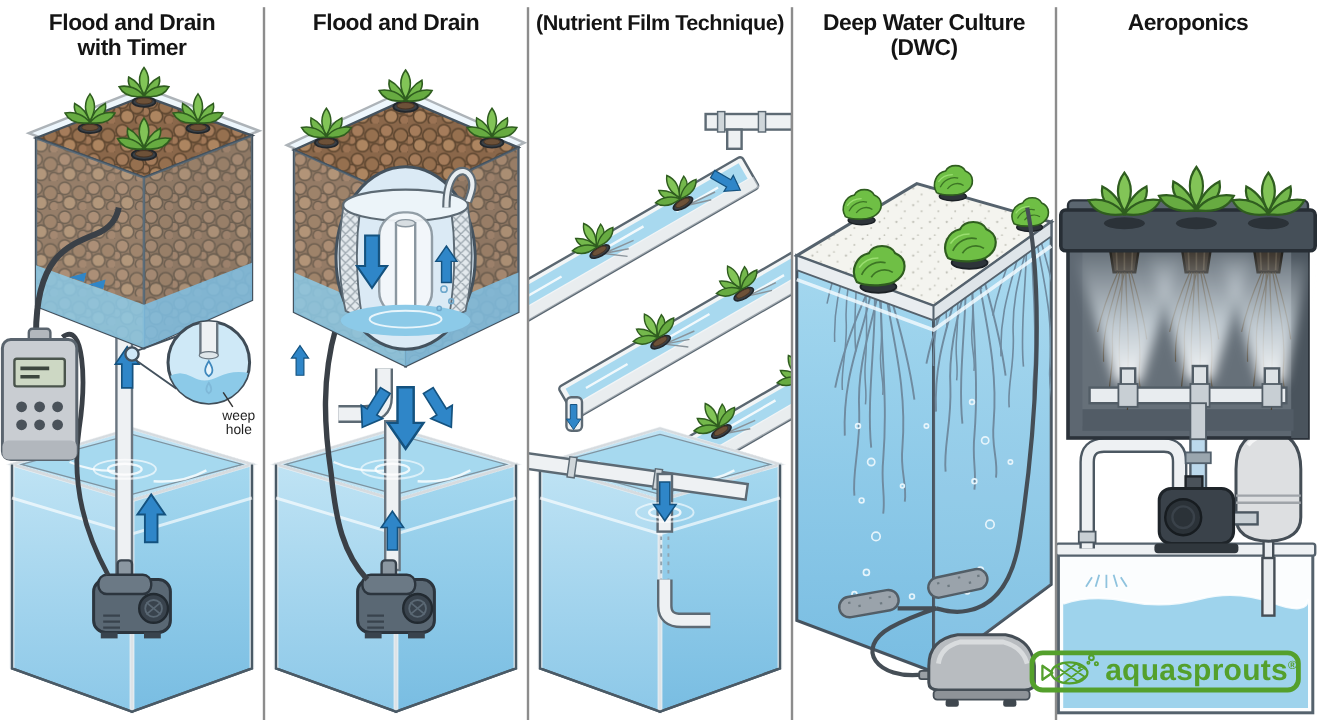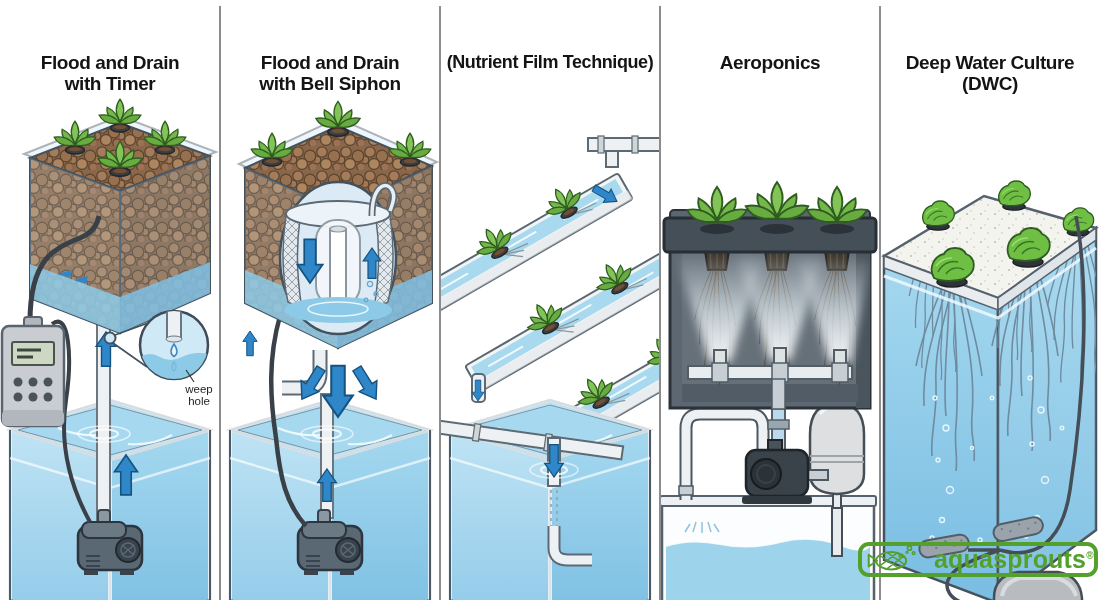--- a/index.html
+++ b/index.html
@@ -1,29 +1,29 @@
 <!DOCTYPE html>
 <html><head>
 <meta charset="utf-8">
 <style>
   html,body{margin:0;padding:0;background:#ffffff;}
   .stage{position:relative;width:1100px;height:600px;background:#ffffff;overflow:hidden;
          font-family:"Liberation Sans", sans-serif;}
   .panels{display:flex;height:100%;}
-  .panel{position:relative;width:220px;height:428px;flex:0 0 220px;margin-top:43px;}
+  .panel{position:relative;width:220px;height:428px;flex:0 0 220px;}
   .panel-title{position:absolute;top:9px;left:0;width:100%;text-align:center;
                font-weight:bold;color:#141414;font-size:19px;line-height:21px;letter-spacing:-0.4px;}
   .panel-title span{display:block;}
   .panel:nth-child(3) .t2{font-size:18px;}
   .divider{position:absolute;top:6px;bottom:0;width:2px;background:#8c8c8c;}
   .illus{position:absolute;left:0;top:55px;width:220px;height:545px;display:block;}
   svg text{font-family:"Liberation Sans", sans-serif;}
   .logo{position:absolute;left:858px;top:542px;width:206px;height:27px;
         border:4px solid #54a02c;border-radius:11px;display:flex;align-items:center;
-        padding:0 22px 0 4px;gap:16px;background:transparent;}
+        padding:0 8px 0 4px;gap:3px;background:transparent;}
   .logo-fish{width:52px;height:30px;flex:0 0 auto;margin-top:-2px;}
   .logo-text{font-weight:bold;color:#54a02c;font-size:25px;letter-spacing:0.2px;line-height:1;white-space:nowrap;}
   .logo-text sup{font-size:10px;font-weight:bold;}
 </style>
 </head>
 <body>
 
 <div class="stage">
 
   <svg width="0" height="0" style="position:absolute" aria-hidden="true">
@@ -205,21 +205,20 @@
           <path d="M186,272 L194,284" stroke="#333333" stroke-width="1.2"></path>
           <text x="199" y="295" font-size="11.5" fill="#1f1f1f" text-anchor="middle">weep</text>
           <text x="199" y="307" font-size="11.5" fill="#1f1f1f" text-anchor="middle">hole</text>
         </g>
       </svg>
     </div>
 
     <div class="panel">
       <div class="panel-title">
         <span class="t1">Flood and Drain</span>
-        <span class="t2">with Bell Siphon</span>
       </div>
       <svg class="illus" viewBox="0 0 220 545">
         <g>
           <use href="#sym-tank" x="10" y="300"></use>
         </g>
         <rect x="101" y="296" width="12" height="124" fill="#eef1f3" stroke="#6a7680" stroke-width="2"></rect>
         <ellipse cx="107" cy="336" rx="14" ry="4.5" fill="none" stroke="#ffffff" stroke-width="2" opacity="0.8"></ellipse>
         <ellipse cx="107" cy="336" rx="26" ry="8" fill="none" stroke="#ffffff" stroke-width="1.6" opacity="0.6"></ellipse>
         <use href="#sym-arrow" transform="translate(107,388) scale(0.85)"></use>
         <g transform="translate(78,424)">
@@ -341,109 +340,20 @@
           <rect x="40" y="-2" width="6" height="17" fill="#cfd6da" stroke="#5d6a74" stroke-width="1.2"></rect>
           <rect x="112" y="-2" width="6" height="17" fill="#cfd6da" stroke="#5d6a74" stroke-width="1.2"></rect>
         </g>
         <rect x="108" y="340" width="12" height="48" fill="#eef1f3" stroke="#5d6a74" stroke-width="2"></rect>
         <path d="M111,392 L111,428 M117,392 L117,428" stroke="#8fa3b0" stroke-width="1.6" stroke-dasharray="3,4"></path>
         <path d="M114,428 L114,450 Q114,462 128,462 L152,462" fill="none" stroke="#5d6a74" stroke-width="13"></path>
         <path d="M114,428 L114,450 Q114,462 128,462 L152,462" fill="none" stroke="#eef1f3" stroke-width="9"></path>
         <ellipse cx="114" cy="372" rx="13" ry="4.5" fill="none" stroke="#ffffff" stroke-width="2" opacity="0.8"></ellipse>
         <ellipse cx="114" cy="372" rx="24" ry="8" fill="none" stroke="#ffffff" stroke-width="1.6" opacity="0.6"></ellipse>
         <use href="#sym-arrow" transform="translate(114,362) rotate(180) scale(0.85)"></use>
-      </svg>
-    </div>
-
-    <div class="panel">
-      <div class="panel-title">
-        <span class="t1">Aeroponics</span>
-        <span class="t2"></span>
-      </div>
-      <svg class="illus" viewBox="0 0 220 545">
-        <g>
-          <rect x="2" y="407" width="212" height="132" fill="#fbfdfe" stroke="#55626d" stroke-width="2.5"></rect>
-          <path d="M6,448 Q30,440 60,446 T120,444 T180,447 T210,444 L210,535 L6,535 Z" fill="#9ed3ec"></path>
-          <path d="M6,448 Q30,440 60,446 T120,444 T180,447 T210,444" fill="none" stroke="#ffffff" stroke-width="2" opacity="0.85"></path>
-          <rect x="0" y="398" width="216" height="10" rx="2" fill="#eef1f3" stroke="#55626d" stroke-width="2"></rect>
-          <path d="M36,424 l-3,10 M42,424 l0,11 M48,424 l3,10 M30,426 l-5,8 M54,426 l5,8" stroke="#8fc3de" stroke-width="1.5"></path>
-        </g>
-        <path d="M26,402 L26,330 Q26,316 40,316 L90,316 Q103,316 103,330 L103,398" fill="none" stroke="#4c5862" stroke-width="13"></path>
-        <path d="M26,402 L26,330 Q26,316 40,316 L90,316 Q103,316 103,330 L103,398" fill="none" stroke="#eef1f3" stroke-width="9"></path>
-        <rect x="19" y="388" width="14" height="9" fill="#c8cfd4" stroke="#4c5862" stroke-width="1.5"></rect>
-        <rect x="96" y="388" width="14" height="9" fill="#c8cfd4" stroke="#4c5862" stroke-width="1.5"></rect>
-        <g transform="translate(150,300)">
-          <rect x="23" y="95" width="8" height="16" fill="#e8ecef" stroke="#454e56" stroke-width="2"></rect>
-          <rect x="22" y="-6" width="10" height="10" rx="2" fill="#8e959b" stroke="#454e56" stroke-width="1.5"></rect>
-          <path d="M0,36 Q0,6 27,4 Q54,6 54,36 L54,76 Q54,95 27,96 Q0,95 0,76 Z" fill="#dddfe1" stroke="#454e56" stroke-width="2.5"></path>
-          <path d="M0,58 L54,58 M0,64 L54,64" stroke="#9fa4a9" stroke-width="2"></path>
-          <path d="M10,16 Q16,8 26,8" stroke="#f4f5f6" stroke-width="3.5" fill="none"></path>
-          <rect x="22" y="110" width="10" height="48" fill="#e8ecef" stroke="#454e56" stroke-width="2"></rect>
-        </g>
-        <rect x="140" y="372" width="28" height="10" fill="#c8cfd4" stroke="#4c5862" stroke-width="2"></rect>
-        <rect x="112" y="310" width="13" height="50" fill="#bcd9ec" stroke="#52606c" stroke-width="2"></rect>
-        <rect x="108" y="322" width="21" height="9" fill="#9aa6ae" stroke="#52606c" stroke-width="1.5"></rect>
-        <g transform="translate(86,346)">
-          <rect x="22" y="-4" width="14" height="12" fill="#4a525a" stroke="#1e2429" stroke-width="2"></rect>
-          <rect x="0" y="6" width="62" height="46" rx="10" fill="#3a424a" stroke="#1e2429" stroke-width="2.5"></rect>
-          <circle cx="20" cy="30" r="15" fill="#2b3238" stroke="#171c20" stroke-width="2"></circle>
-          <circle cx="20" cy="30" r="9" fill="none" stroke="#3a424a" stroke-width="2"></circle>
-          <rect x="-4" y="52" width="70" height="8" rx="3" fill="#30373d"></rect>
-        </g>
-        <g>
-          <rect x="10" y="150" width="200" height="160" fill="#5d6771" stroke="#2b323a" stroke-width="3"></rect>
-          <rect x="22" y="150" width="176" height="150" fill="#667079"></rect>
-          <rect x="196" y="150" width="14" height="160" fill="#4a545d"></rect>
-          <rect x="22" y="286" width="176" height="18" fill="#525c66"></rect>
-        </g>
-        <g>
-          <path d="M44,146 L70,146 L66,172 L48,172 Z M104,146 L130,146 L126,172 L108,172 Z M164,146 L190,146 L186,172 L168,172 Z" fill="#3b342c" stroke="#201d18" stroke-width="2"></path>
-          <path d="M50,148 L51,170 M57,148 L57,170 M64,148 L63,170 M110,148 L111,170 M117,148 L117,170 M124,148 L123,170
-                   M170,148 L171,170 M177,148 L177,170 M184,148 L183,170" stroke="#574e41" stroke-width="1.4"></path>
-        </g>
-        <g style="color:#4d4435">
-          <use href="#sym-roots" transform="translate(57,172) scale(0.62)"></use>
-          <use href="#sym-roots" transform="translate(117,172) scale(0.62)"></use>
-          <use href="#sym-roots" transform="translate(177,172) scale(0.62)"></use>
-        </g>
-        <g>
-          <polygon points="50,264 70,264 104,158 16,158" fill="url(#mistg)" filter="url(#blur4)"></polygon>
-          <polygon points="110,262 130,262 164,156 76,156" fill="url(#mistg)" filter="url(#blur4)"></polygon>
-          <polygon points="170,264 190,264 210,162 136,158" fill="url(#mistg)" filter="url(#blur4)"></polygon>
-        </g>
-        <g>
-          <rect x="54" y="252" width="12" height="18" fill="#dde2e5" stroke="#525d66" stroke-width="2"></rect>
-          <rect x="114" y="250" width="12" height="18" fill="#dde2e5" stroke="#525d66" stroke-width="2"></rect>
-          <rect x="174" y="252" width="12" height="18" fill="#dde2e5" stroke="#525d66" stroke-width="2"></rect>
-        </g>
-        <g>
-          <rect x="28" y="268" width="164" height="13" fill="#e8ecef" stroke="#525d66" stroke-width="2"></rect>
-          <rect x="52" y="265" width="16" height="19" fill="#c8cfd4" stroke="#525d66" stroke-width="1.5"></rect>
-          <rect x="112" y="265" width="16" height="19" fill="#c8cfd4" stroke="#525d66" stroke-width="1.5"></rect>
-          <rect x="172" y="265" width="16" height="19" fill="#c8cfd4" stroke="#525d66" stroke-width="1.5"></rect>
-        </g>
-        <rect x="112" y="281" width="13" height="30" fill="#c8cfd4" stroke="#525d66" stroke-width="1.5"></rect>
-        <g>
-          <rect x="10" y="112" width="200" height="12" rx="4" fill="#5b6670" stroke="#2b323a" stroke-width="2"></rect>
-          <rect x="4" y="120" width="212" height="34" rx="4" fill="#454f58" stroke="#272e35" stroke-width="3"></rect>
-          <ellipse cx="57" cy="131" rx="17" ry="5" fill="#2b3238"></ellipse>
-          <ellipse cx="117" cy="131" rx="17" ry="5" fill="#2b3238"></ellipse>
-          <ellipse cx="177" cy="131" rx="17" ry="5" fill="#2b3238"></ellipse>
-        </g>
-        <g>
-          <g transform="translate(57,128) scale(1.15)">
-              <use href="#sym-plant"></use>
-            </g>
-          <g transform="translate(117,125) scale(1.2)">
-              <use href="#sym-plant"></use>
-            </g>
-          <g transform="translate(177,128) scale(1.15)">
-              <use href="#sym-plant"></use>
-            </g>
-        </g>
       </svg>
     </div>
 
     <div class="panel">
       <div class="panel-title">
         <span class="t1">Deep Water Culture</span>
         <span class="t2">(DWC)</span>
       </div>
       <svg class="illus" viewBox="0 0 220 545">
         <clipPath id="tank4">
@@ -507,20 +417,109 @@
         <g transform="translate(114,470)">
           <rect x="-8" y="34" width="10" height="7" rx="2" fill="#9aa0a5" stroke="#454e56" stroke-width="1.5"></rect>
           <path d="M0,30 Q0,8 24,4 L64,4 Q86,8 88,30 L88,44 Q88,50 80,50 L8,50 Q0,50 0,44 Z" fill="#b8bcc0" stroke="#454e56" stroke-width="2.5"></path>
           <path d="M8,28 Q10,14 26,10 L62,10 Q78,14 82,28" fill="none" stroke="#d9dcde" stroke-width="4"></path>
           <rect x="4" y="50" width="80" height="8" rx="3" fill="#8e9398" stroke="#454e56" stroke-width="1.5"></rect>
           <rect x="14" y="58" width="11" height="6" rx="2" fill="#3f474e"></rect>
           <rect x="62" y="58" width="11" height="6" rx="2" fill="#3f474e"></rect>
         </g>
       </svg>
     </div>
+
+    <div class="panel">
+      <div class="panel-title">
+        <span class="t1">Aeroponics</span>
+        <span class="t2"></span>
+      </div>
+      <svg class="illus" viewBox="0 0 220 545">
+        <g>
+          <rect x="2" y="407" width="212" height="132" fill="#fbfdfe" stroke="#55626d" stroke-width="2.5"></rect>
+          <path d="M6,448 Q30,440 60,446 T120,444 T180,447 T210,444 L210,535 L6,535 Z" fill="#9ed3ec"></path>
+          <path d="M6,448 Q30,440 60,446 T120,444 T180,447 T210,444" fill="none" stroke="#ffffff" stroke-width="2" opacity="0.85"></path>
+          <rect x="0" y="398" width="216" height="10" rx="2" fill="#eef1f3" stroke="#55626d" stroke-width="2"></rect>
+          <path d="M36,424 l-3,10 M42,424 l0,11 M48,424 l3,10 M30,426 l-5,8 M54,426 l5,8" stroke="#8fc3de" stroke-width="1.5"></path>
+        </g>
+        <path d="M26,402 L26,330 Q26,316 40,316 L90,316 Q103,316 103,330 L103,398" fill="none" stroke="#4c5862" stroke-width="13"></path>
+        <path d="M26,402 L26,330 Q26,316 40,316 L90,316 Q103,316 103,330 L103,398" fill="none" stroke="#eef1f3" stroke-width="9"></path>
+        <rect x="19" y="388" width="14" height="9" fill="#c8cfd4" stroke="#4c5862" stroke-width="1.5"></rect>
+        <rect x="96" y="388" width="14" height="9" fill="#c8cfd4" stroke="#4c5862" stroke-width="1.5"></rect>
+        <g transform="translate(150,300)">
+          <rect x="23" y="95" width="8" height="16" fill="#e8ecef" stroke="#454e56" stroke-width="2"></rect>
+          <rect x="22" y="-6" width="10" height="10" rx="2" fill="#8e959b" stroke="#454e56" stroke-width="1.5"></rect>
+          <path d="M0,36 Q0,6 27,4 Q54,6 54,36 L54,76 Q54,95 27,96 Q0,95 0,76 Z" fill="#dddfe1" stroke="#454e56" stroke-width="2.5"></path>
+          <path d="M0,58 L54,58 M0,64 L54,64" stroke="#9fa4a9" stroke-width="2"></path>
+          <path d="M10,16 Q16,8 26,8" stroke="#f4f5f6" stroke-width="3.5" fill="none"></path>
+          <rect x="22" y="110" width="10" height="48" fill="#e8ecef" stroke="#454e56" stroke-width="2"></rect>
+        </g>
+        <rect x="140" y="372" width="28" height="10" fill="#c8cfd4" stroke="#4c5862" stroke-width="2"></rect>
+        <rect x="112" y="310" width="13" height="50" fill="#bcd9ec" stroke="#52606c" stroke-width="2"></rect>
+        <rect x="108" y="322" width="21" height="9" fill="#9aa6ae" stroke="#52606c" stroke-width="1.5"></rect>
+        <g transform="translate(86,346)">
+          <rect x="22" y="-4" width="14" height="12" fill="#4a525a" stroke="#1e2429" stroke-width="2"></rect>
+          <rect x="0" y="6" width="62" height="46" rx="10" fill="#3a424a" stroke="#1e2429" stroke-width="2.5"></rect>
+          <circle cx="20" cy="30" r="15" fill="#2b3238" stroke="#171c20" stroke-width="2"></circle>
+          <circle cx="20" cy="30" r="9" fill="none" stroke="#3a424a" stroke-width="2"></circle>
+          <rect x="-4" y="52" width="70" height="8" rx="3" fill="#30373d"></rect>
+        </g>
+        <g>
+          <rect x="10" y="150" width="200" height="160" fill="#5d6771" stroke="#2b323a" stroke-width="3"></rect>
+          <rect x="22" y="150" width="176" height="150" fill="#667079"></rect>
+          <rect x="196" y="150" width="14" height="160" fill="#4a545d"></rect>
+          <rect x="22" y="286" width="176" height="18" fill="#525c66"></rect>
+        </g>
+        <g>
+          <path d="M44,146 L70,146 L66,172 L48,172 Z M104,146 L130,146 L126,172 L108,172 Z M164,146 L190,146 L186,172 L168,172 Z" fill="#3b342c" stroke="#201d18" stroke-width="2"></path>
+          <path d="M50,148 L51,170 M57,148 L57,170 M64,148 L63,170 M110,148 L111,170 M117,148 L117,170 M124,148 L123,170
+                   M170,148 L171,170 M177,148 L177,170 M184,148 L183,170" stroke="#574e41" stroke-width="1.4"></path>
+        </g>
+        <g style="color:#4d4435">
+          <use href="#sym-roots" transform="translate(57,172) scale(0.62)"></use>
+          <use href="#sym-roots" transform="translate(117,172) scale(0.62)"></use>
+          <use href="#sym-roots" transform="translate(177,172) scale(0.62)"></use>
+        </g>
+        <g>
+          <polygon points="50,264 70,264 104,158 16,158" fill="url(#mistg)" filter="url(#blur4)"></polygon>
+          <polygon points="110,262 130,262 164,156 76,156" fill="url(#mistg)" filter="url(#blur4)"></polygon>
+          <polygon points="170,264 190,264 210,162 136,158" fill="url(#mistg)" filter="url(#blur4)"></polygon>
+        </g>
+        <g>
+          <rect x="54" y="252" width="12" height="18" fill="#dde2e5" stroke="#525d66" stroke-width="2"></rect>
+          <rect x="114" y="250" width="12" height="18" fill="#dde2e5" stroke="#525d66" stroke-width="2"></rect>
+          <rect x="174" y="252" width="12" height="18" fill="#dde2e5" stroke="#525d66" stroke-width="2"></rect>
+        </g>
+        <g>
+          <rect x="28" y="268" width="164" height="13" fill="#e8ecef" stroke="#525d66" stroke-width="2"></rect>
+          <rect x="52" y="265" width="16" height="19" fill="#c8cfd4" stroke="#525d66" stroke-width="1.5"></rect>
+          <rect x="112" y="265" width="16" height="19" fill="#c8cfd4" stroke="#525d66" stroke-width="1.5"></rect>
+          <rect x="172" y="265" width="16" height="19" fill="#c8cfd4" stroke="#525d66" stroke-width="1.5"></rect>
+        </g>
+        <rect x="112" y="281" width="13" height="30" fill="#c8cfd4" stroke="#525d66" stroke-width="1.5"></rect>
+        <g>
+          <rect x="10" y="112" width="200" height="12" rx="4" fill="#5b6670" stroke="#2b323a" stroke-width="2"></rect>
+          <rect x="4" y="120" width="212" height="34" rx="4" fill="#454f58" stroke="#272e35" stroke-width="3"></rect>
+          <ellipse cx="57" cy="131" rx="17" ry="5" fill="#2b3238"></ellipse>
+          <ellipse cx="117" cy="131" rx="17" ry="5" fill="#2b3238"></ellipse>
+          <ellipse cx="177" cy="131" rx="17" ry="5" fill="#2b3238"></ellipse>
+        </g>
+        <g>
+          <g transform="translate(57,128) scale(1.15)">
+              <use href="#sym-plant"></use>
+            </g>
+          <g transform="translate(117,125) scale(1.2)">
+              <use href="#sym-plant"></use>
+            </g>
+          <g transform="translate(177,128) scale(1.15)">
+              <use href="#sym-plant"></use>
+            </g>
+        </g>
+      </svg>
+    </div>
   </div>
 
   <div class="divider" style="left:219px"></div>
   <div class="divider" style="left:439px"></div>
   <div class="divider" style="left:659px"></div>
   <div class="divider" style="left:879px"></div>
 
   <div class="logo">
     <svg class="logo-fish" viewBox="0 0 62 36">
       <clipPath id="fishclip">

